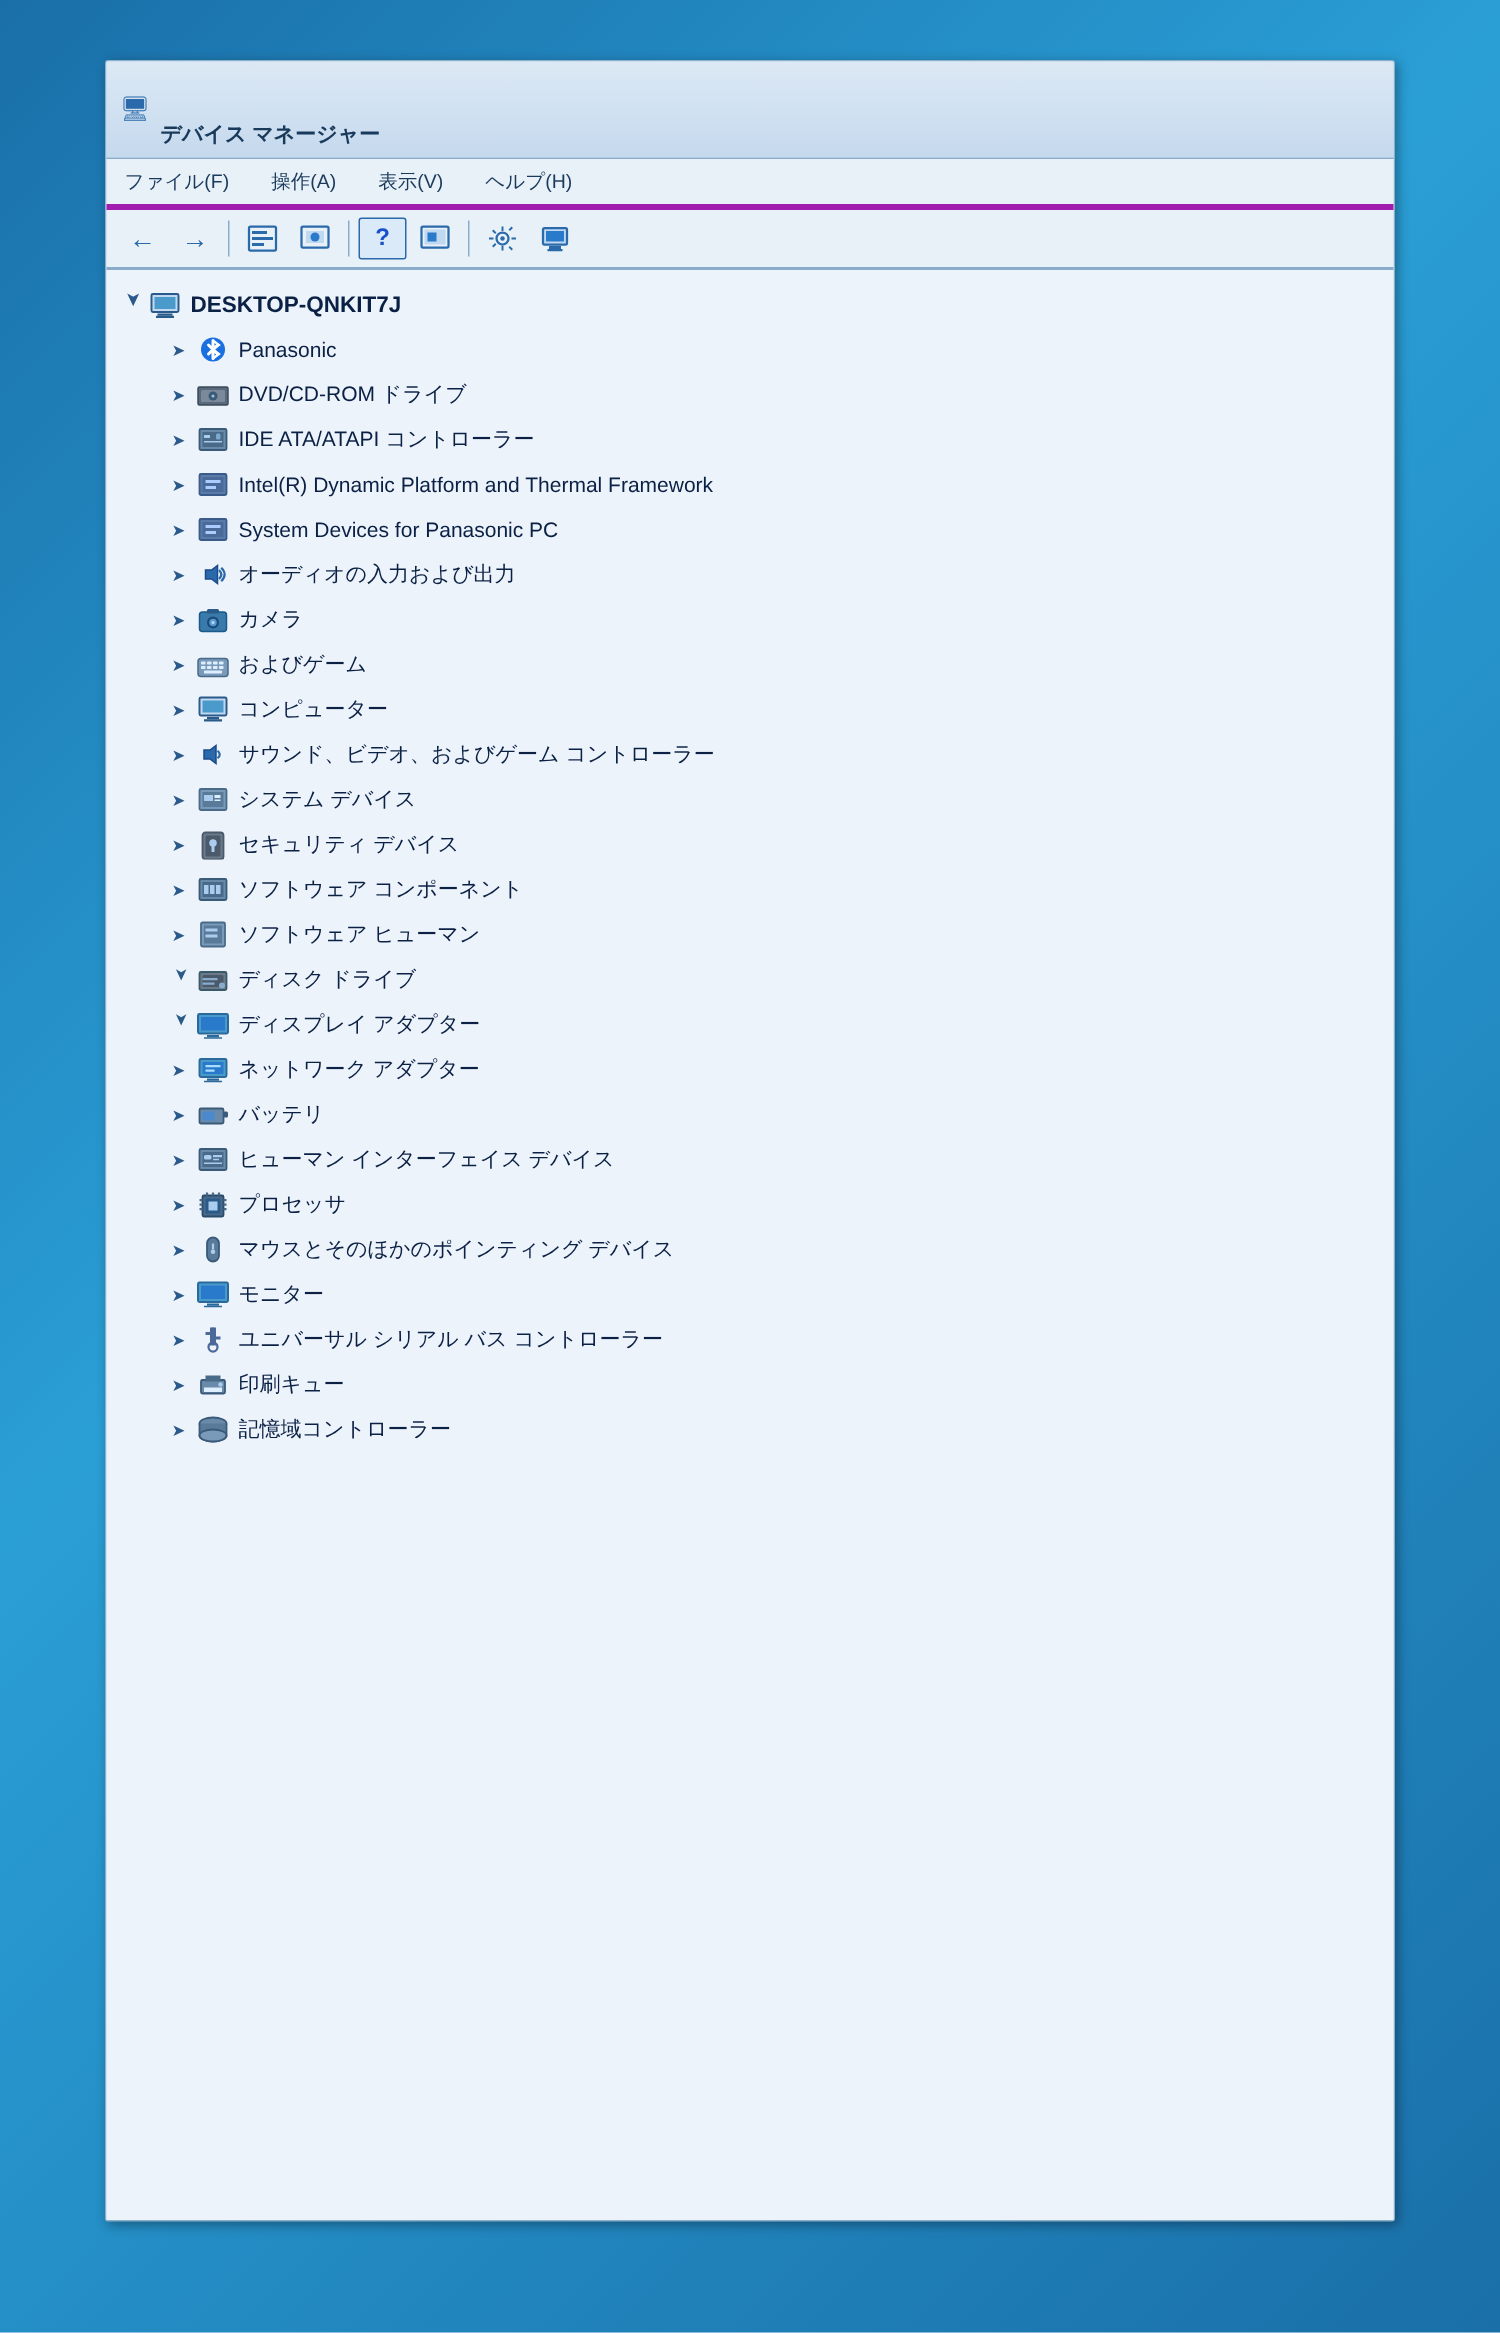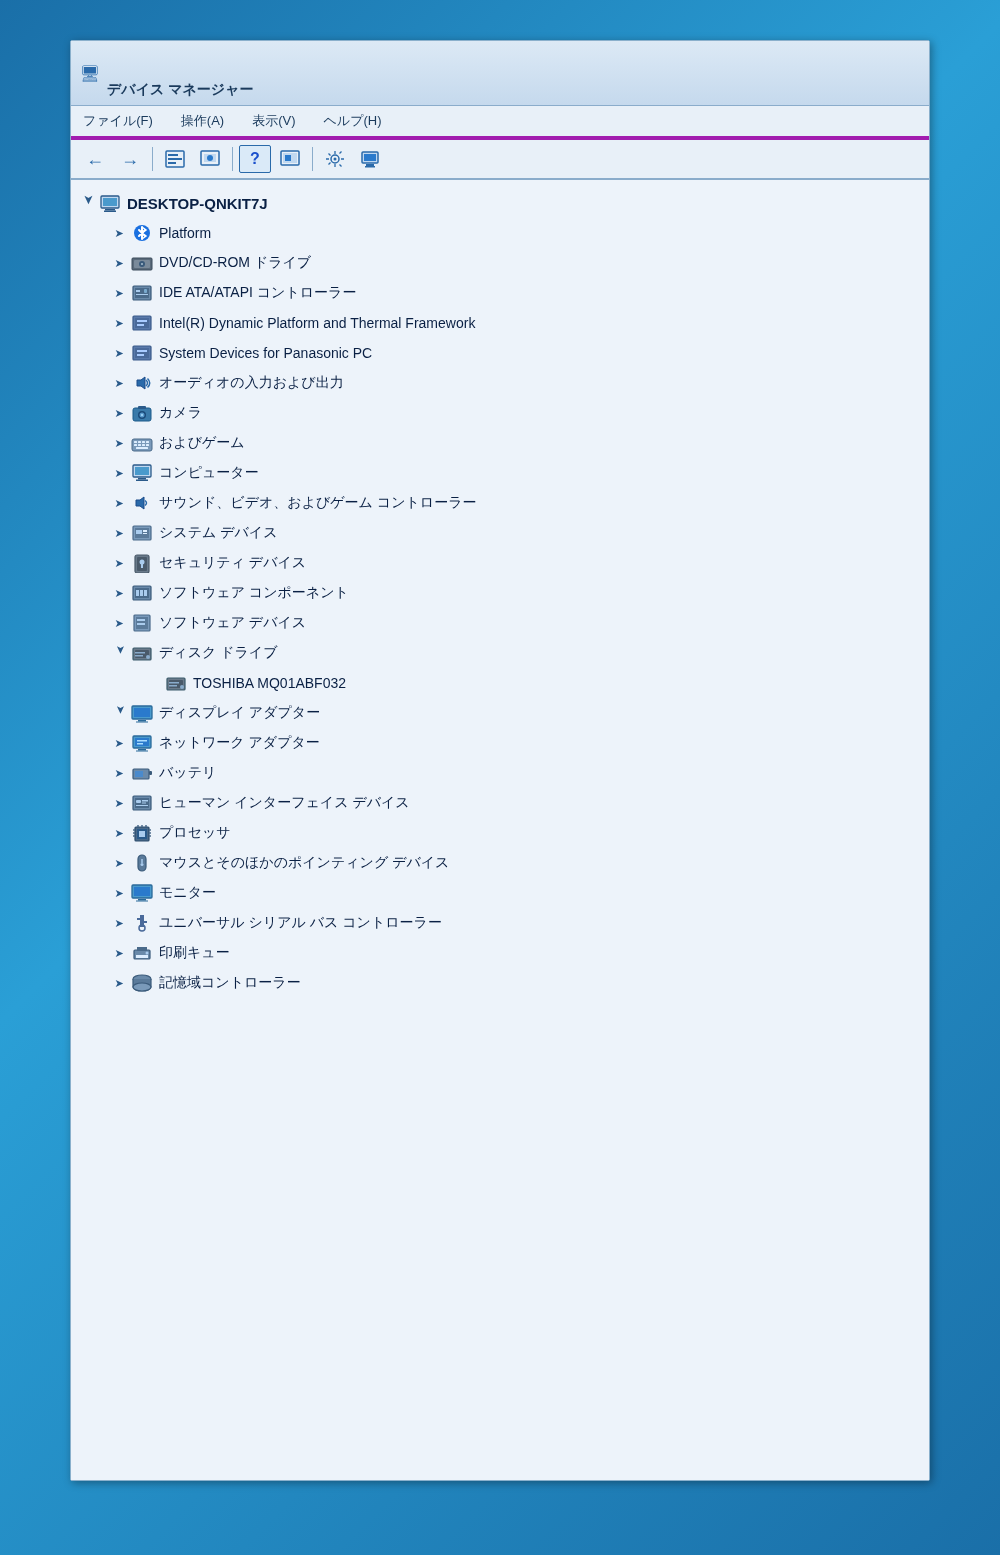--- a/index.html
+++ b/index.html
@@ -260,21 +260,21 @@
 
     <div class="tree-item tree-child">
       <span class="expand-arrow">➤</span>
       <span class="item-icon icon-bluetooth">
         <svg width="22" height="20" viewBox="0 0 22 20">
             <circle cx="11" cy="10" r="8" fill="#1a70e0"></circle>
             <path d="M8 7l6 6M8 13l6-6M11 4v12" stroke="white" stroke-width="2" fill="none" stroke-linecap="round"></path>
             <path d="M11 4l4 3-4 3M11 16l4-3-4-3" stroke="white" stroke-width="1.5" fill="none"></path>
           </svg>
       </span>
-      <span class="item-label">Platform</span>
+      <span class="item-label">Panasonic</span>
     </div>
 
     <div class="tree-item tree-child">
       <span class="expand-arrow">➤</span>
       <span class="item-icon icon-dvd">
         <svg width="22" height="20" viewBox="0 0 22 20">
             <rect x="1" y="5" width="20" height="12" rx="1" fill="#5a6a7a" stroke="#3a4a5a" stroke-width="1"></rect>
             <rect x="3" y="7" width="16" height="8" rx="1" fill="#7a8a9a"></rect>
             <circle cx="11" cy="11" r="3" fill="#3a5a7a"></circle>
             <circle cx="11" cy="11" r="1" fill="#aac0d0"></circle>
@@ -436,50 +436,37 @@
     <div class="tree-item tree-child">
       <span class="expand-arrow">➤</span>
       <span class="item-icon icon-software">
         <svg width="22" height="20" viewBox="0 0 22 20">
             <rect x="3" y="2" width="16" height="16" rx="1" fill="#7a9abb" stroke="#4a6a8a" stroke-width="1.2"></rect>
             <rect x="5" y="4" width="12" height="12" fill="#5a7a9a"></rect>
             <rect x="6" y="6" width="8" height="2" fill="#aaccee"></rect>
             <rect x="6" y="10" width="8" height="2" fill="#aaccee"></rect>
           </svg>
       </span>
-      <span class="item-label">ソフトウェア デバイス</span>
+      <span class="item-label">ソフトウェア ヒューマン</span>
     </div>
 
     <div class="tree-item tree-child">
       <span class="expand-arrow chevron-down">➤</span>
       <span class="item-icon icon-disk">
         <svg width="22" height="20" viewBox="0 0 22 20">
             <rect x="2" y="5" width="18" height="12" rx="1" fill="#6a7a8a" stroke="#3a5a6a" stroke-width="1.2"></rect>
             <rect x="4" y="7" width="14" height="8" rx="1" fill="#4a5a6a"></rect>
             <circle cx="17" cy="14" r="2" fill="#8aaccc"></circle>
             <rect x="4" y="9" width="10" height="1.5" fill="#8aaccc"></rect>
             <rect x="4" y="12" width="8" height="1.5" fill="#8aaccc"></rect>
           </svg>
       </span>
       <span class="item-label">ディスク ドライブ</span>
     </div>
 
-    <div class="tree-item tree-grandchild">
-      <span class="expand-arrow" style="visibility:hidden;">➤</span>
-      <span class="item-icon icon-disk">
-        <svg width="22" height="20" viewBox="0 0 22 20">
-            <rect x="2" y="5" width="18" height="12" rx="1" fill="#6a7a8a" stroke="#3a5a6a" stroke-width="1.2"></rect>
-            <rect x="4" y="7" width="14" height="8" rx="1" fill="#4a5a6a"></rect>
-            <circle cx="17" cy="14" r="2" fill="#8aaccc"></circle>
-            <rect x="4" y="9" width="10" height="1.5" fill="#8aaccc"></rect>
-            <rect x="4" y="12" width="8" height="1.5" fill="#8aaccc"></rect>
-          </svg>
-      </span>
-      <span class="item-label">TOSHIBA MQ01ABF032</span>
-    </div>
 
     <div class="tree-item tree-child">
       <span class="expand-arrow chevron-down">➤</span>
       <span class="item-icon icon-display">
         <svg width="22" height="20" viewBox="0 0 22 20">
             <rect x="1" y="3" width="20" height="13" rx="1" fill="#4a9acc" stroke="#2a6a9a" stroke-width="1.3"></rect>
             <rect x="3" y="5" width="16" height="9" fill="#2a7acc"></rect>
             <rect x="7" y="17" width="8" height="1.5" fill="#2a6a9a"></rect>
             <rect x="5" y="18.5" width="12" height="1" fill="#2a6a9a"></rect>
           </svg>

